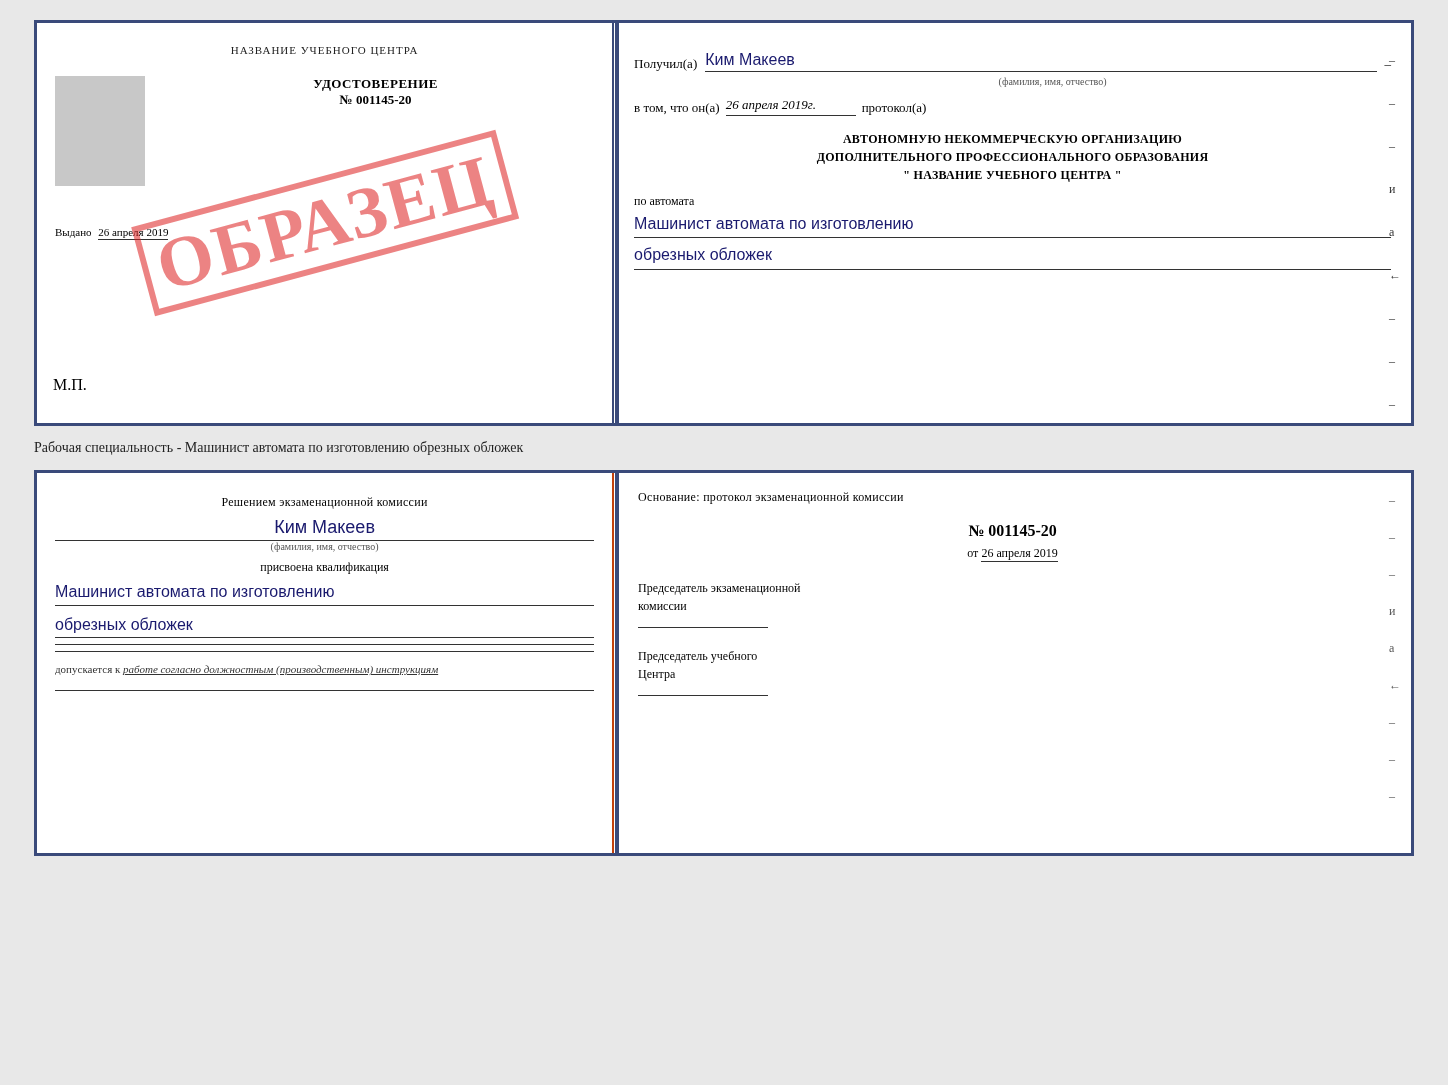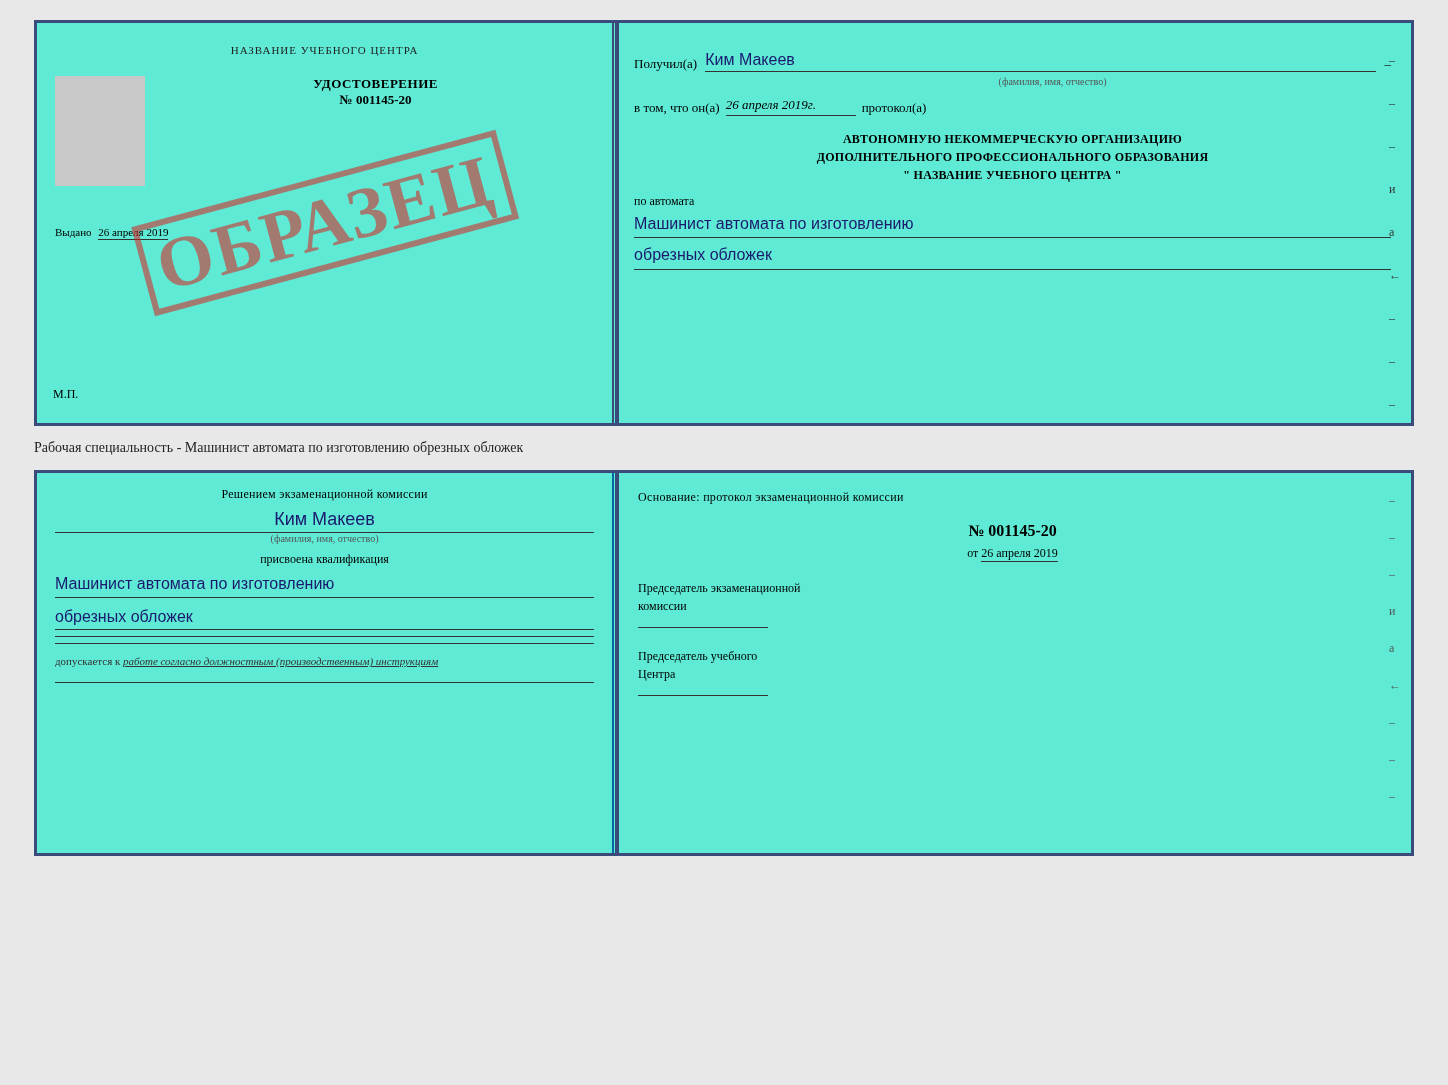--- a/index.html
+++ b/index.html
@@ -10,24 +10,25 @@
       min-height: 1085px;
       display: flex;
       flex-direction: column;
       align-items: center;
       padding: 20px;
       gap: 12px;
     }
 
     .document-container {
       width: 1380px;
-      background: #5eead4;
+      background: #ffffff;
       border: 3px solid #3a4a7a;
       display: flex;
       position: relative;
+      justify-content: flex-end;
     }
 
     .doc-left {
       width: 42%;
       border-right: 2px solid #3a4a7a;
       padding: 20px 18px;
       position: relative;
       overflow: hidden;
       min-height: 400px;
     }
@@ -105,23 +106,23 @@
       pointer-events: none;
       white-space: nowrap;
       z-index: 10;
       border: 6px solid rgba(220, 30, 30, 0.55);
       padding: 4px 10px;
       line-height: 1;
     }
 
     .mp-label {
       position: absolute;
-      bottom: 21px;
+      bottom: 29px;
       left: 16px;
-      font-size: 12px;
+      font-size: 16px;
     }
 
     
     .recipient-line {
       display: flex;
       align-items: flex-end;
       gap: 8px;
       margin-bottom: 4px;
       font-size: 13px;
       margin-top: 12px;
@@ -202,22 +203,22 @@
     .between-label {
       width: 1380px;
       font-size: 14px;
       color: #222;
       padding: 2px 0;
     }
 
     
     .doc2-left {
       width: 42%;
-      border-right: 2px solid #0369a1;
-      padding: 12px 18px;
+      border-right: 2px solid #c2410c;
+      padding: 20px 18px;
       position: relative;
       min-height: 380px;
     }
 
     .doc2-right {
       width: 58%;
       padding: 16px 24px;
       position: relative;
     }
 

